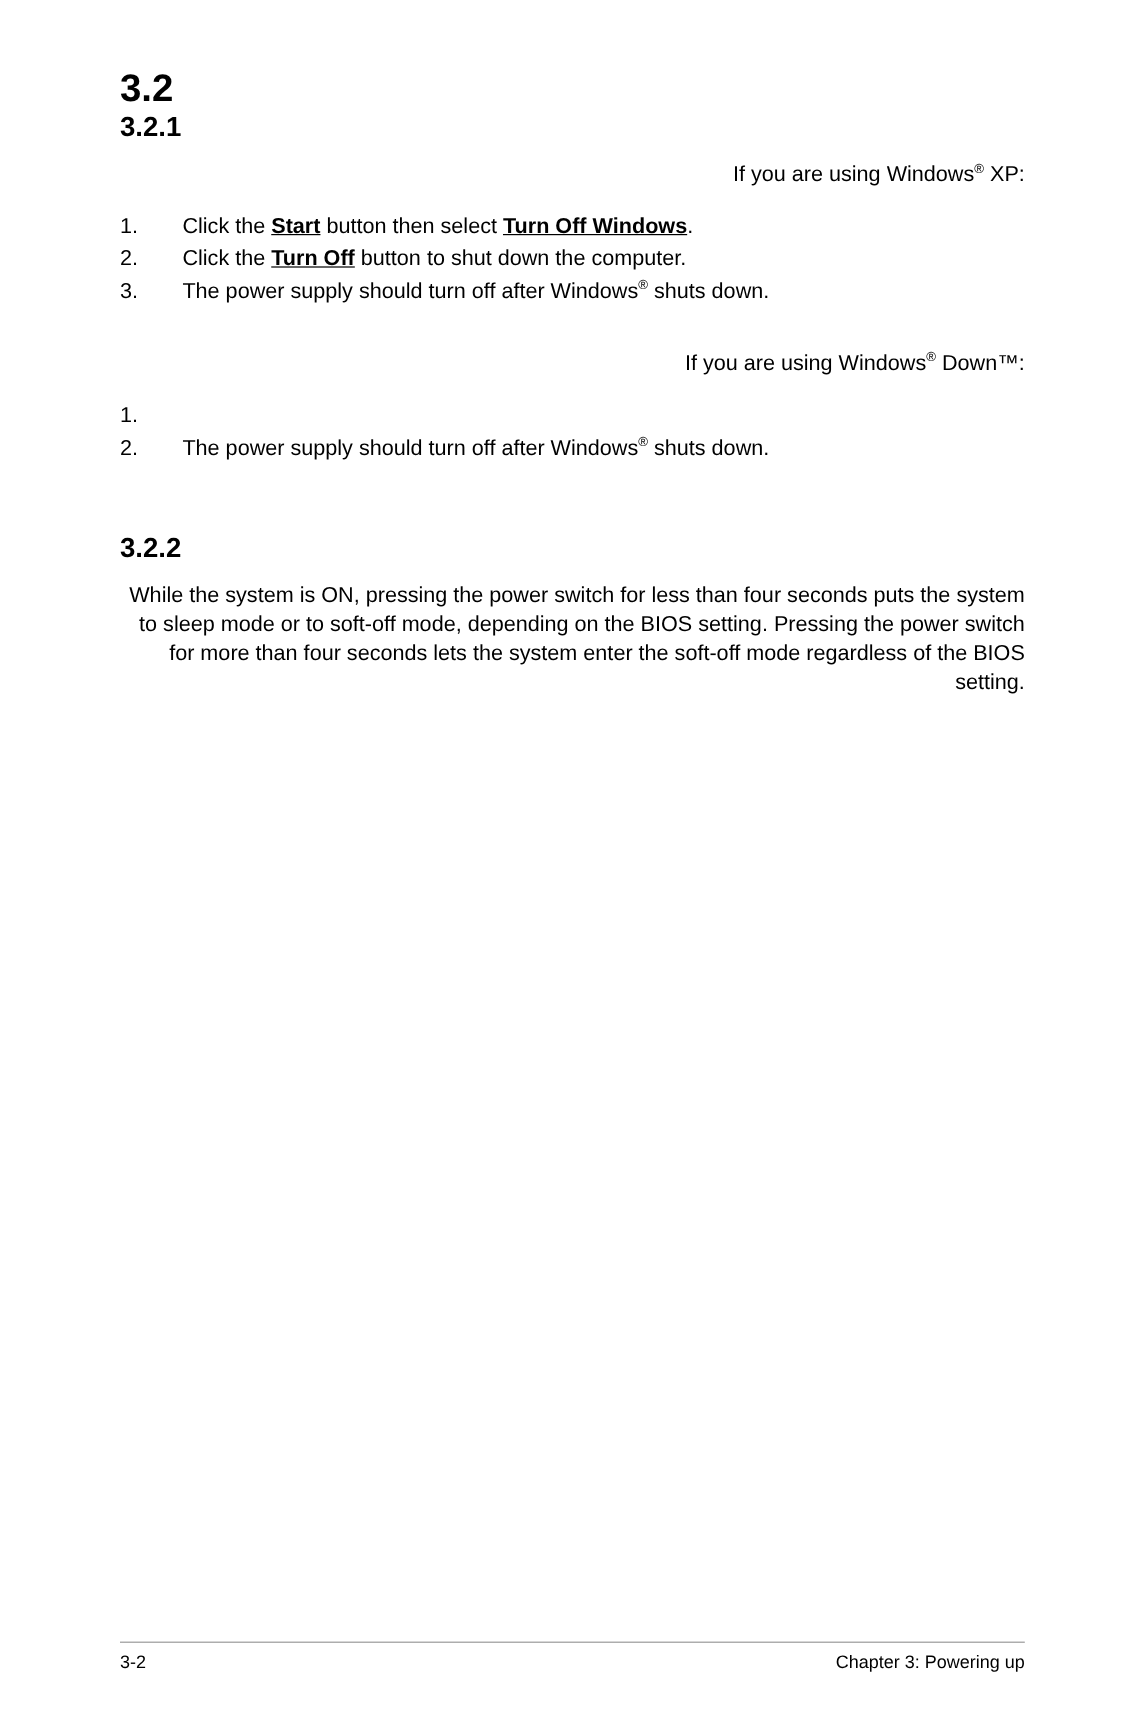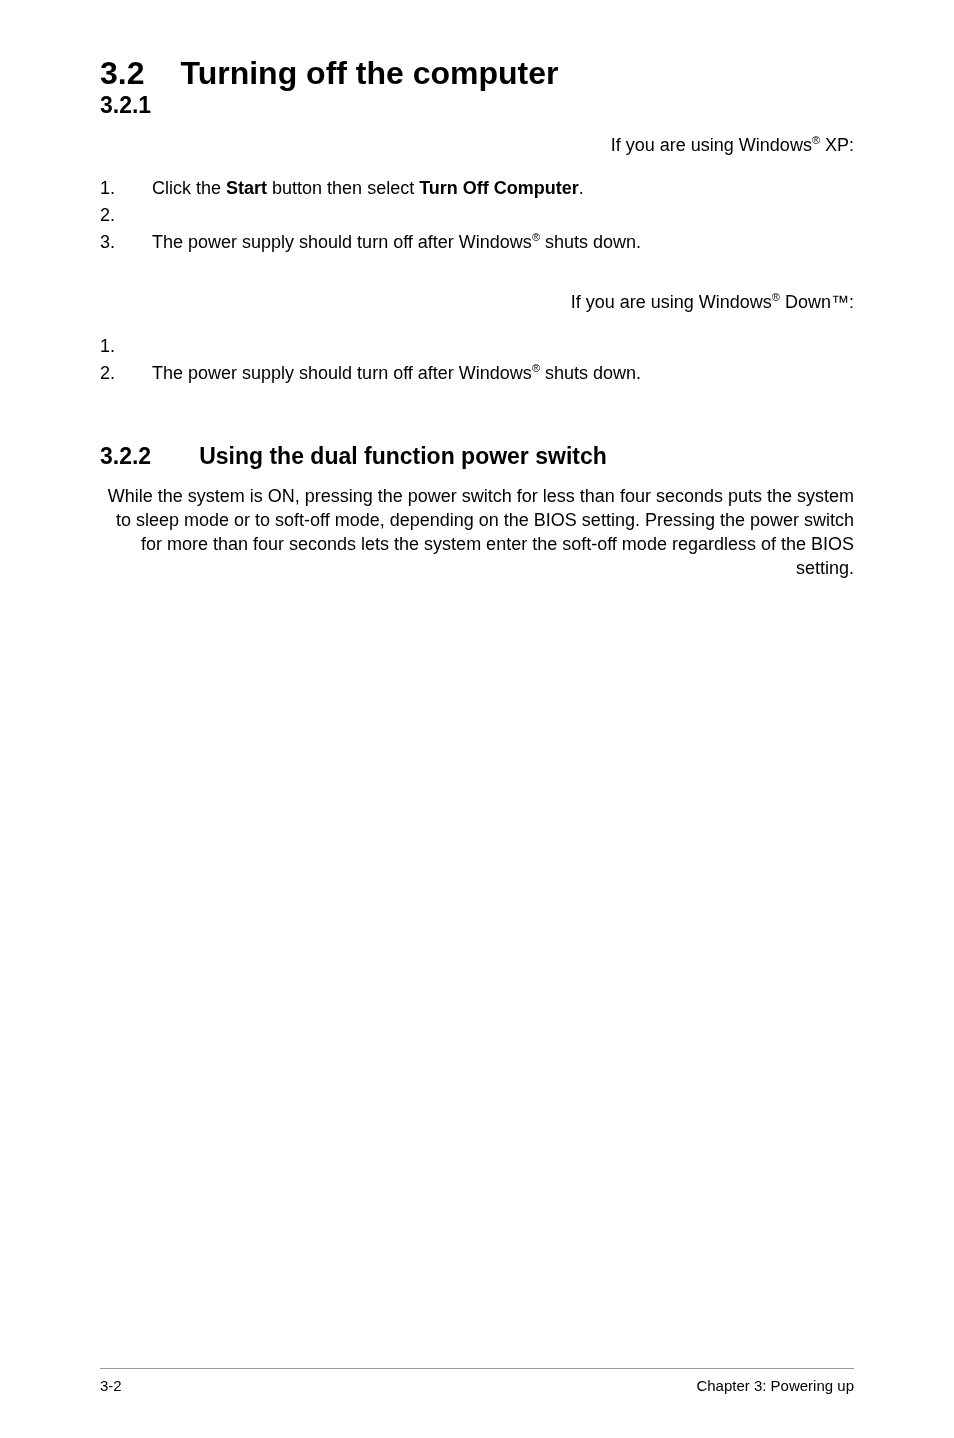--- a/index.html
+++ b/index.html
@@ -47,20 +47,21 @@
       font-size: 18px;
       line-height: 1.5;
       display: flex;
       gap: 34px;
     }
     .ordered-list li .num {
       min-width: 18px;
     }
     .bold {
       font-weight: bold;
+      text-decoration: underline;
     }
     .spacer-med {
       height: 22px;
     }
     .footer {
       position: absolute;
       bottom: 44px;
       left: 100px;
       right: 100px;
       margin-top: 48px;
@@ -73,38 +74,38 @@
       display: flex;
       justify-content: space-between;
       font-size: 15px;
     }
   </style>
 </head>
 <body>
 
 <h1 class="section-title">
   <span>3.2</span>
-  <span>Turning off the computer</span>
 </h1>
 
 <h2 class="subsection-title">
   <span>3.2.1</span>
 </h2>
 
 <p class="body-text">
   <span>If you are using Windows</span><sup>®</sup><span> XP:</span>
 </p>
 
 <ol class="ordered-list">
   <li>
     <span class="num">1.</span>
-    <span><span>Click the </span><span class="bold">Start</span><span> button then select </span><span class="bold">Turn Off Computer</span><span>.</span></span>
+    <span><span>Click the </span><span class="bold">Start</span><span> button then select </span><span class="bold">Turn Off Windows</span><span>.</span></span>
   </li>
   <li>
     <span class="num">2.</span>
+    <span><span>Click the </span><span class="bold">Turn Off</span><span> button to shut down the computer.</span></span>
   </li>
   <li>
     <span class="num">3.</span>
     <span><span>The power supply should turn off after Windows</span><sup>®</sup><span> shuts down.</span></span>
   </li>
 </ol>
 
 <p class="body-text">
   <span>If you are using Windows</span><sup>®</sup><span> Down™:</span>
 </p>
@@ -116,21 +117,20 @@
   <li>
     <span class="num">2.</span>
     <span><span>The power supply should turn off after Windows</span><sup>®</sup><span> shuts down.</span></span>
   </li>
 </ol>
 
 <div class="spacer-med"></div>
 
 <h2 class="subsection-title">
   <span>3.2.2</span>
-  <span>Using the dual function power switch</span>
 </h2>
 
 <p class="body-text">While the system is ON, pressing the power switch for less than four seconds puts the system to sleep mode or to soft-off mode, depending on the BIOS setting. Pressing the power switch for more than four seconds lets the system enter the soft-off mode regardless of the BIOS setting.</p>
 
 <div class="footer">
   <div class="footer-line"></div>
   <div class="footer-row">
     <span>3-2</span>
     <span>Chapter 3: Powering up</span>
   </div>

